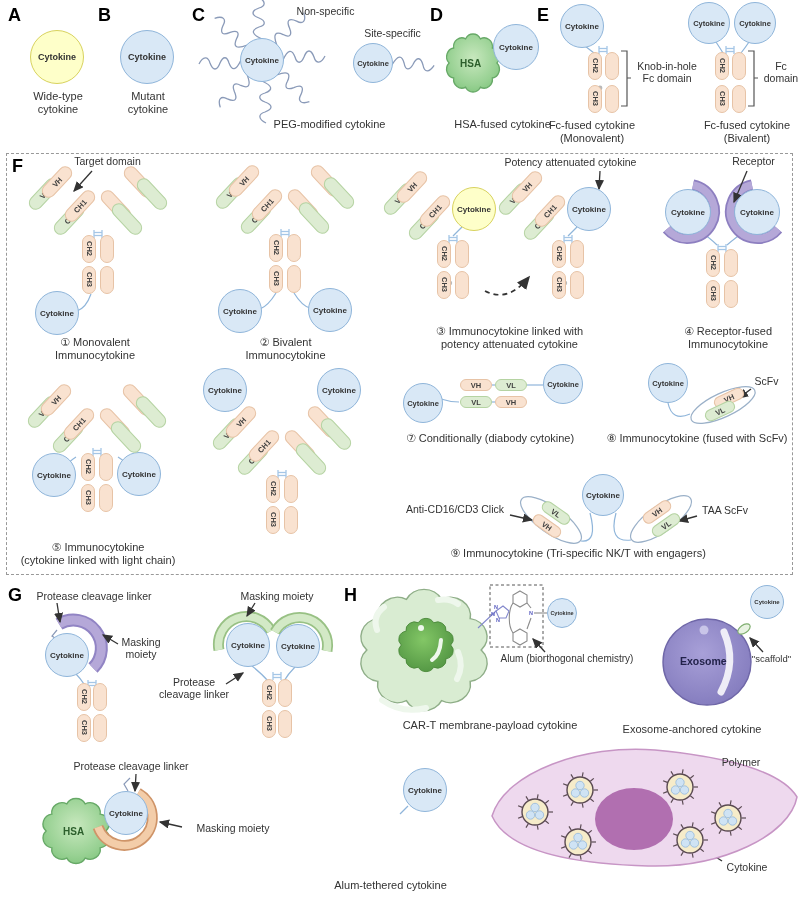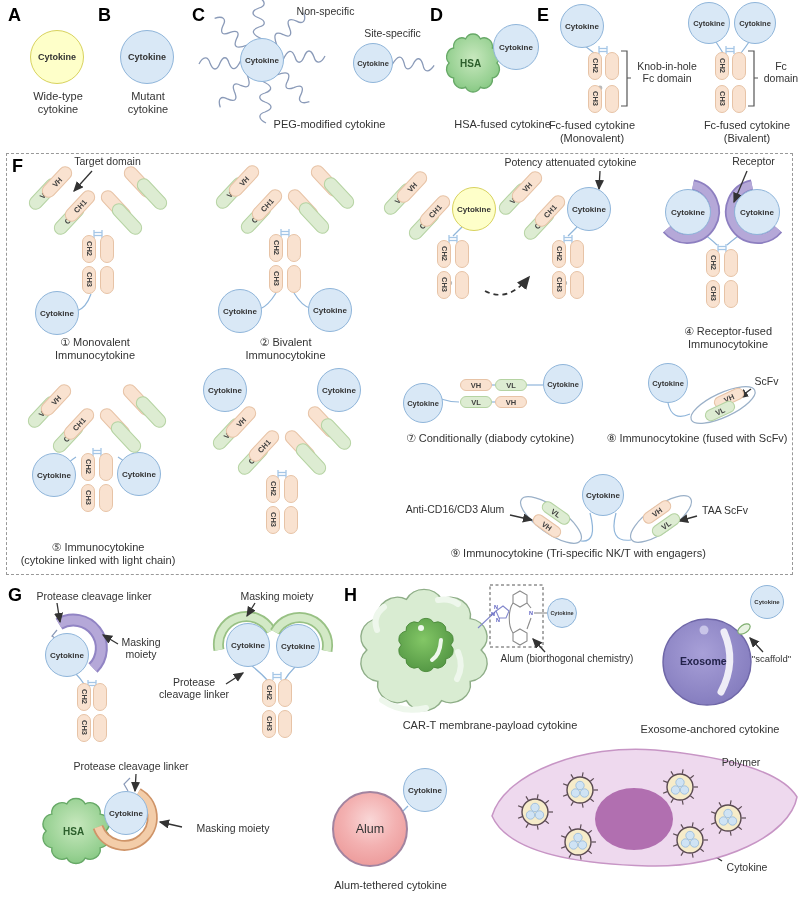--- a/index.html
+++ b/index.html
@@ -344,20 +344,22 @@
 <div class="pill stem" style="left:455px;top:271px"></div>
 <div class="pill green" style="left:495px;top:192px;transform:rotate(-47deg)">VL</div>
 <div class="pill" style="left:508px;top:180px;transform:rotate(-47deg)">VH</div>
 <div class="pill green" style="left:520px;top:217px;transform:rotate(-47deg)">CL</div>
 <div class="pill" style="left:531px;top:204px;transform:rotate(-47deg)">CH1</div>
 <div class="pill stem" style="left:552px;top:240px">CH2</div>
 <div class="pill stem" style="left:552px;top:271px">CH3</div>
 <div class="pill stem" style="left:570px;top:240px"></div>
 <div class="pill stem" style="left:570px;top:271px"></div>
 <div class="lbl" style="left:488px;top:156px;width:165px">Potency attenuated cytokine</div>
+<div class="cap" style="left:412px;top:325px;width:195px">③ Immunocytokine linked with
+potency attenuated cytokine</div>
 
 <div class="cyt" style="left:665px;top:189px;width:46px;height:46px;font-size:8px">Cytokine</div>
 <div class="cyt" style="left:734px;top:189px;width:46px;height:46px;font-size:8px">Cytokine</div>
 <div class="pill stem" style="left:706px;top:249px">CH2</div>
 <div class="pill stem" style="left:706px;top:280px">CH3</div>
 <div class="pill stem" style="left:724px;top:249px"></div>
 <div class="pill stem" style="left:724px;top:280px"></div>
 <div class="lbl" style="left:716px;top:155px;width:75px">Receptor</div>
 <div class="cap" style="left:672px;top:325px;width:112px">④ Receptor-fused
 Immunocytokine</div>
@@ -406,21 +408,21 @@
 <div class="pill small" style="left:713px;top:392px;transform:rotate(-25deg)">VH</div>
 <div class="pill small green" style="left:704px;top:405px;transform:rotate(-25deg)">VL</div>
 <div class="lbl" style="left:744px;top:375px;width:45px">ScFv</div>
 <div class="cap" style="left:598px;top:432px;width:198px">⑧ Immunocytokine (fused with ScFv)</div>
 
 <div class="cyt" style="left:582px;top:474px;width:42px;height:42px;font-size:8px">Cytokine</div>
 <div class="pill small green" style="left:540px;top:507px;transform:rotate(35deg)">VL</div>
 <div class="pill small" style="left:531px;top:520px;transform:rotate(35deg)">VH</div>
 <div class="pill small" style="left:641px;top:506px;transform:rotate(-35deg)">VH</div>
 <div class="pill small green" style="left:650px;top:519px;transform:rotate(-35deg)">VL</div>
-<div class="lbl" style="left:394px;top:503px;width:122px">Anti-CD16/CD3 Alum</div>
+<div class="lbl" style="left:394px;top:503px;width:122px">Anti-CD16/CD3 Click</div>
 <div class="lbl" style="left:694px;top:504px;width:62px">TAA ScFv</div>
 <div class="cap" style="left:432px;top:547px;width:292px">⑨ Immunocytokine (Tri-specific NK/T with engagers)</div>
 
 <div class="lbl" style="left:25px;top:590px;width:138px">Protease cleavage linker</div>
 <div class="cyt" style="left:45px;top:633px;width:44px;height:44px;font-size:8px">Cytokine</div>
 <div class="lbl" style="left:110px;top:636px;width:62px">Masking
 moiety</div>
 <div class="pill stem" style="left:77px;top:683px">CH2</div>
 <div class="pill stem" style="left:77px;top:714px">CH3</div>
 <div class="pill stem" style="left:93px;top:683px"></div>
@@ -441,22 +443,21 @@
 <div class="cyt" style="left:104px;top:791px;width:44px;height:44px;font-size:8px">Cytokine</div>
 <div class="lbl" style="left:184px;top:822px;width:98px">Masking moiety</div>
 
 <div class="cyt" style="left:547px;top:598px;width:30px;height:30px;font-size:5.5px">Cytokine</div>
 <div class="lbl" style="left:488px;top:653px;width:158px;font-size:10px">Alum (biorthogonal chemistry)</div>
 <div class="cap" style="left:385px;top:719px;width:210px">CAR-T membrane-payload cytokine</div>
 
 <div class="exo-txt" style="left:680px;top:655px">Exosome</div>
 <div class="cyt" style="left:750px;top:585px;width:34px;height:34px;font-size:6px">Cytokine</div>
 <div class="lbl" style="left:744px;top:654px;width:55px;font-size:9.5px">"scaffold"</div>
-<div class="cap" style="left:626px;top:723px;width:168px">Exosome-anchored cytokine</div>
-
-<div class="alum" style="left:332px;top:791px">Alum</div>
+<div class="cap" style="left:608px;top:723px;width:168px">Exosome-anchored cytokine</div>
+
 <div class="cyt" style="left:403px;top:768px;width:44px;height:44px;font-size:8px">Cytokine</div>
 <div class="cap" style="left:323px;top:879px;width:135px">Alum-tethered cytokine</div>
 
 <div class="lbl" style="left:712px;top:756px;width:58px">Polymer</div>
 <div class="lbl" style="left:716px;top:861px;width:62px">Cytokine</div>
 
 </div>
 
 </body></html>

